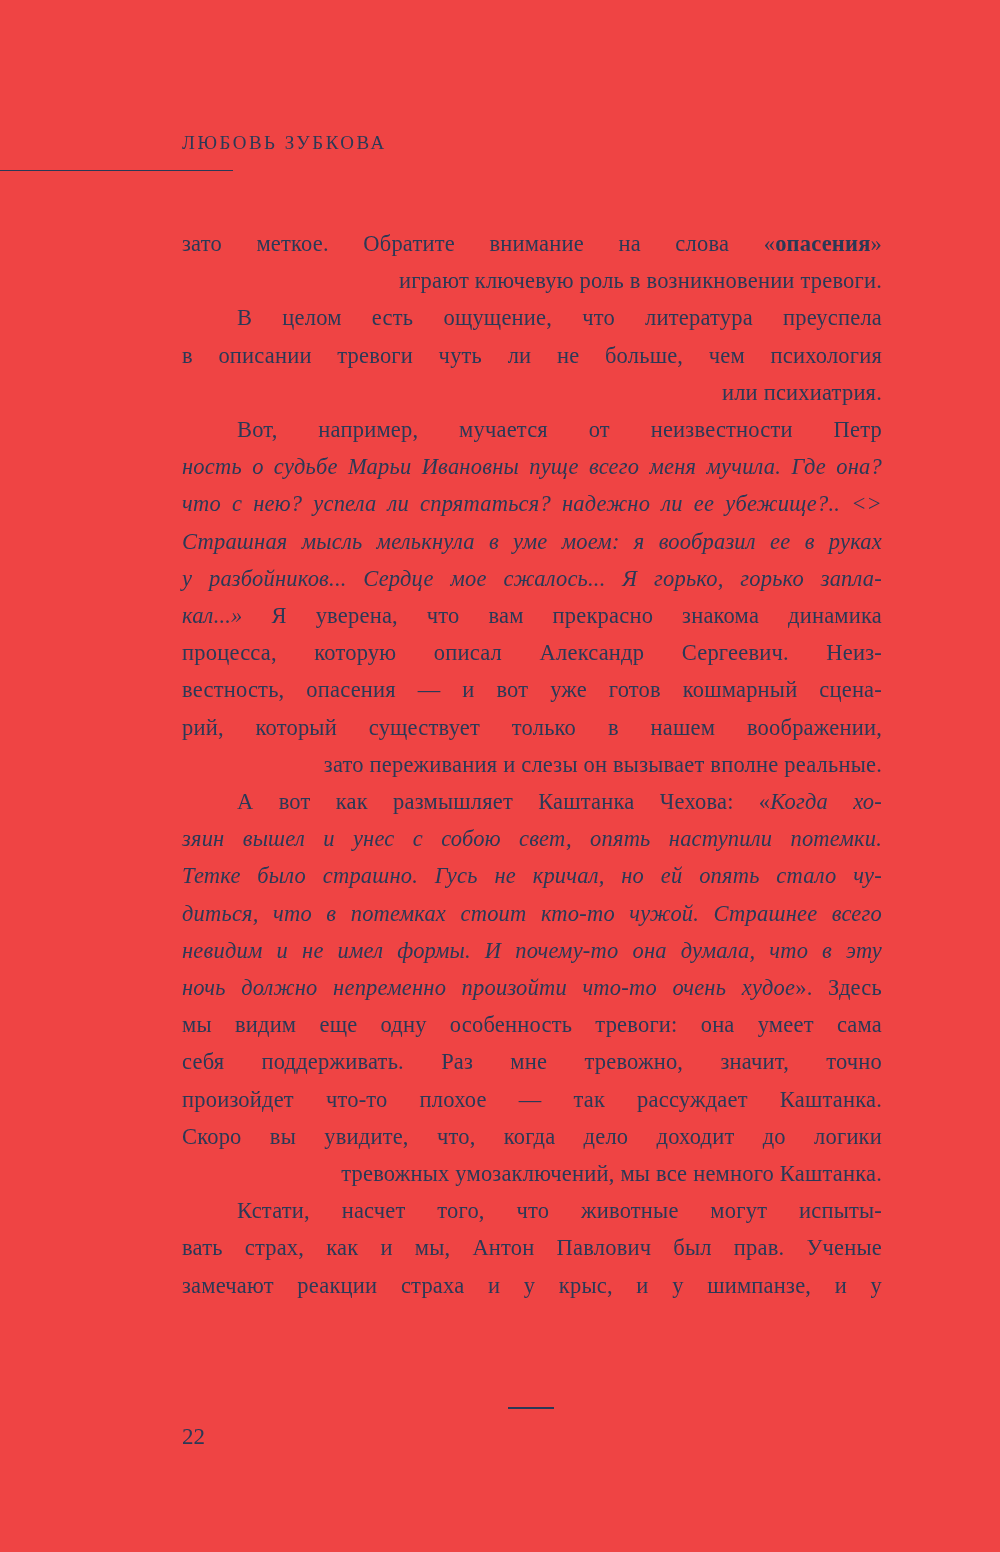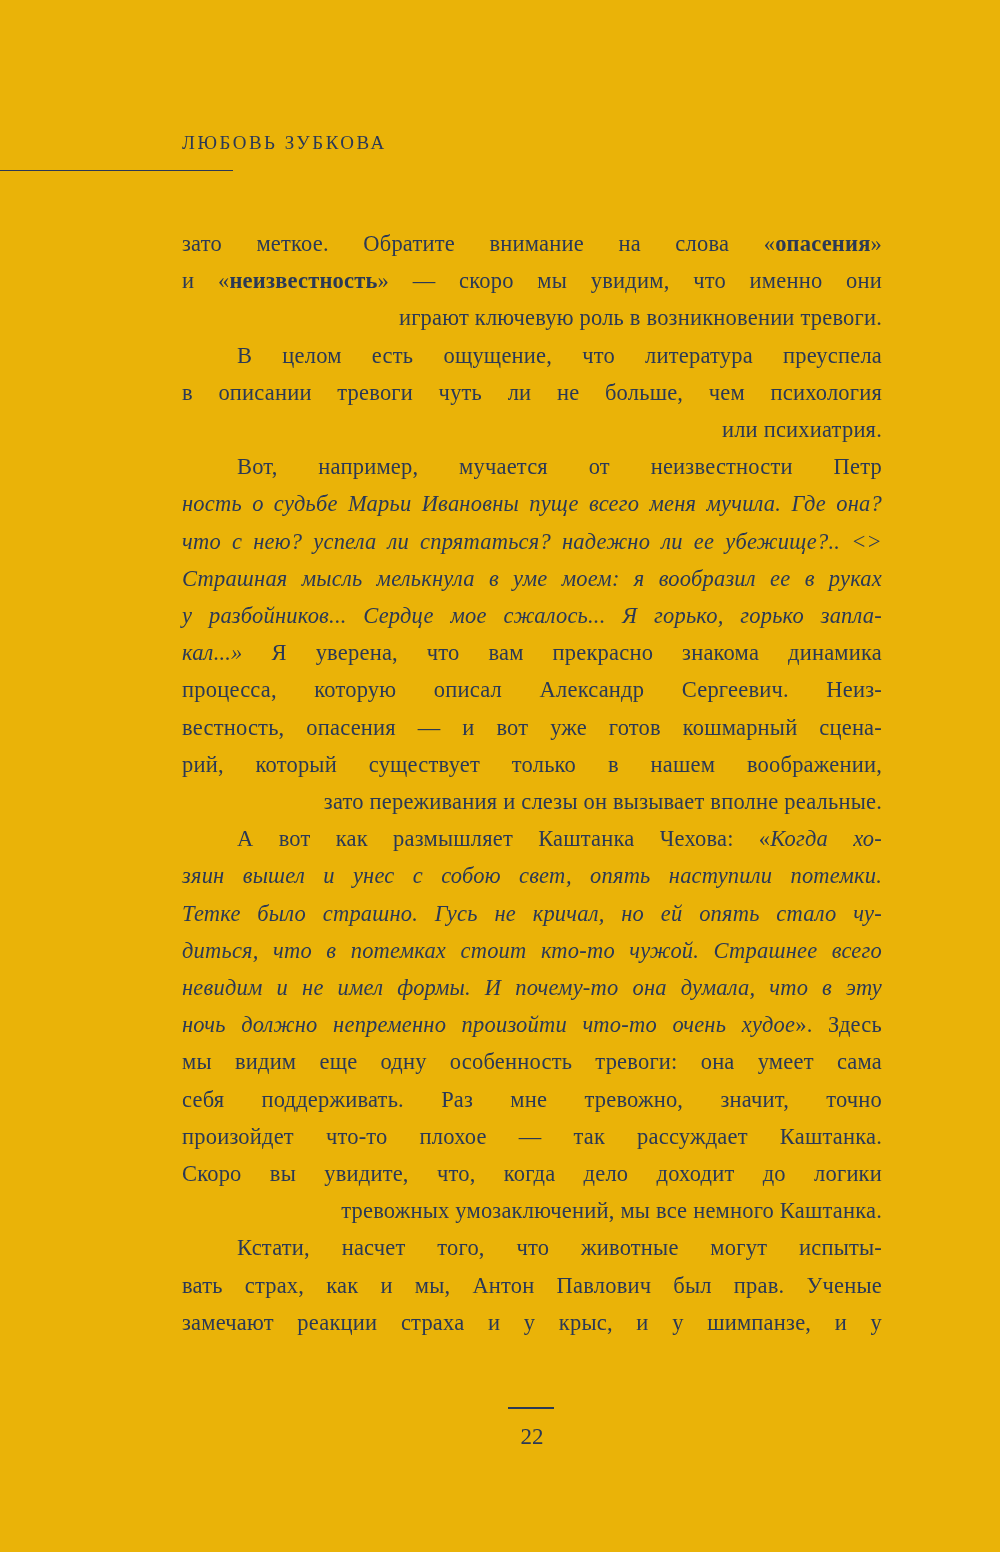--- a/index.html
+++ b/index.html
@@ -1,21 +1,21 @@
 <!DOCTYPE html>
 <html><head>
 <meta charset="utf-8">
 <style>
   * { margin: 0; padding: 0; box-sizing: border-box; }
   html, body { background: #ffffff; }
   .page {
     position: relative;
     width: 1000px;
     height: 1552px;
-    background: #eab308;
+    background: #ef4444;
     font-family: "Liberation Serif", serif;
     color: #2b3956;
     overflow: hidden;
   }
   .header-text {
     position: absolute;
     left: 182px;
     top: 132px;
     font-size: 19px;
     letter-spacing: 2.5px;
@@ -50,35 +50,33 @@
     top: 1407px;
     width: 46px;
     height: 2px;
     background: #2b3956;
   }
   .page-number {
     position: absolute;
     left: 182px;
     top: 1424px;
     width: 700px;
-    text-align: center;
     font-size: 23px;
     color: #2b3956;
   }
 </style>
 </head>
 <body>
 
 <div class="page" style="color: rgb(43, 57, 86);">
   <div class="header-text">ЛЮБОВЬ ЗУБКОВА</div>
   <div class="header-rule"></div>
 
   <div class="body-text">
       <div class="line justify"><span>зато меткое. Обратите внимание на слова «</span><span class="bold">опасения</span><span>»</span></div>
-      <div class="line justify"><span>и «</span><span class="bold">неизвестность</span><span>» — скоро мы увидим, что именно они</span></div>
       <div class="line"><span>играют ключевую роль в возникновении тревоги.</span></div>
       <div class="line indent justify"><span>В целом есть ощущение, что литература преуспела</span></div>
       <div class="line justify"><span>в описании тревоги чуть ли не больше, чем психология</span></div>
       <div class="line"><span>или психиатрия.</span></div>
       <div class="line indent justify"><span>Вот, например, мучается от неизвестности Петр</span></div>
       <div class="line justify"><span class="italic">ность о судьбе Марьи Ивановны пуще всего меня мучила. Где она?</span></div>
       <div class="line justify"><span class="italic">что с нею? успела ли спрятаться? надежно ли ее убежище?.. &lt;&gt;</span></div>
       <div class="line justify"><span class="italic">Страшная мысль мелькнула в уме моем: я вообразил ее в руках</span></div>
       <div class="line justify"><span class="italic">у разбойников... Сердце мое сжалось... Я горько, горько запла-</span></div>
       <div class="line justify"><span class="italic">кал...» </span><span>Я уверена, что вам прекрасно знакома динамика</span></div>

